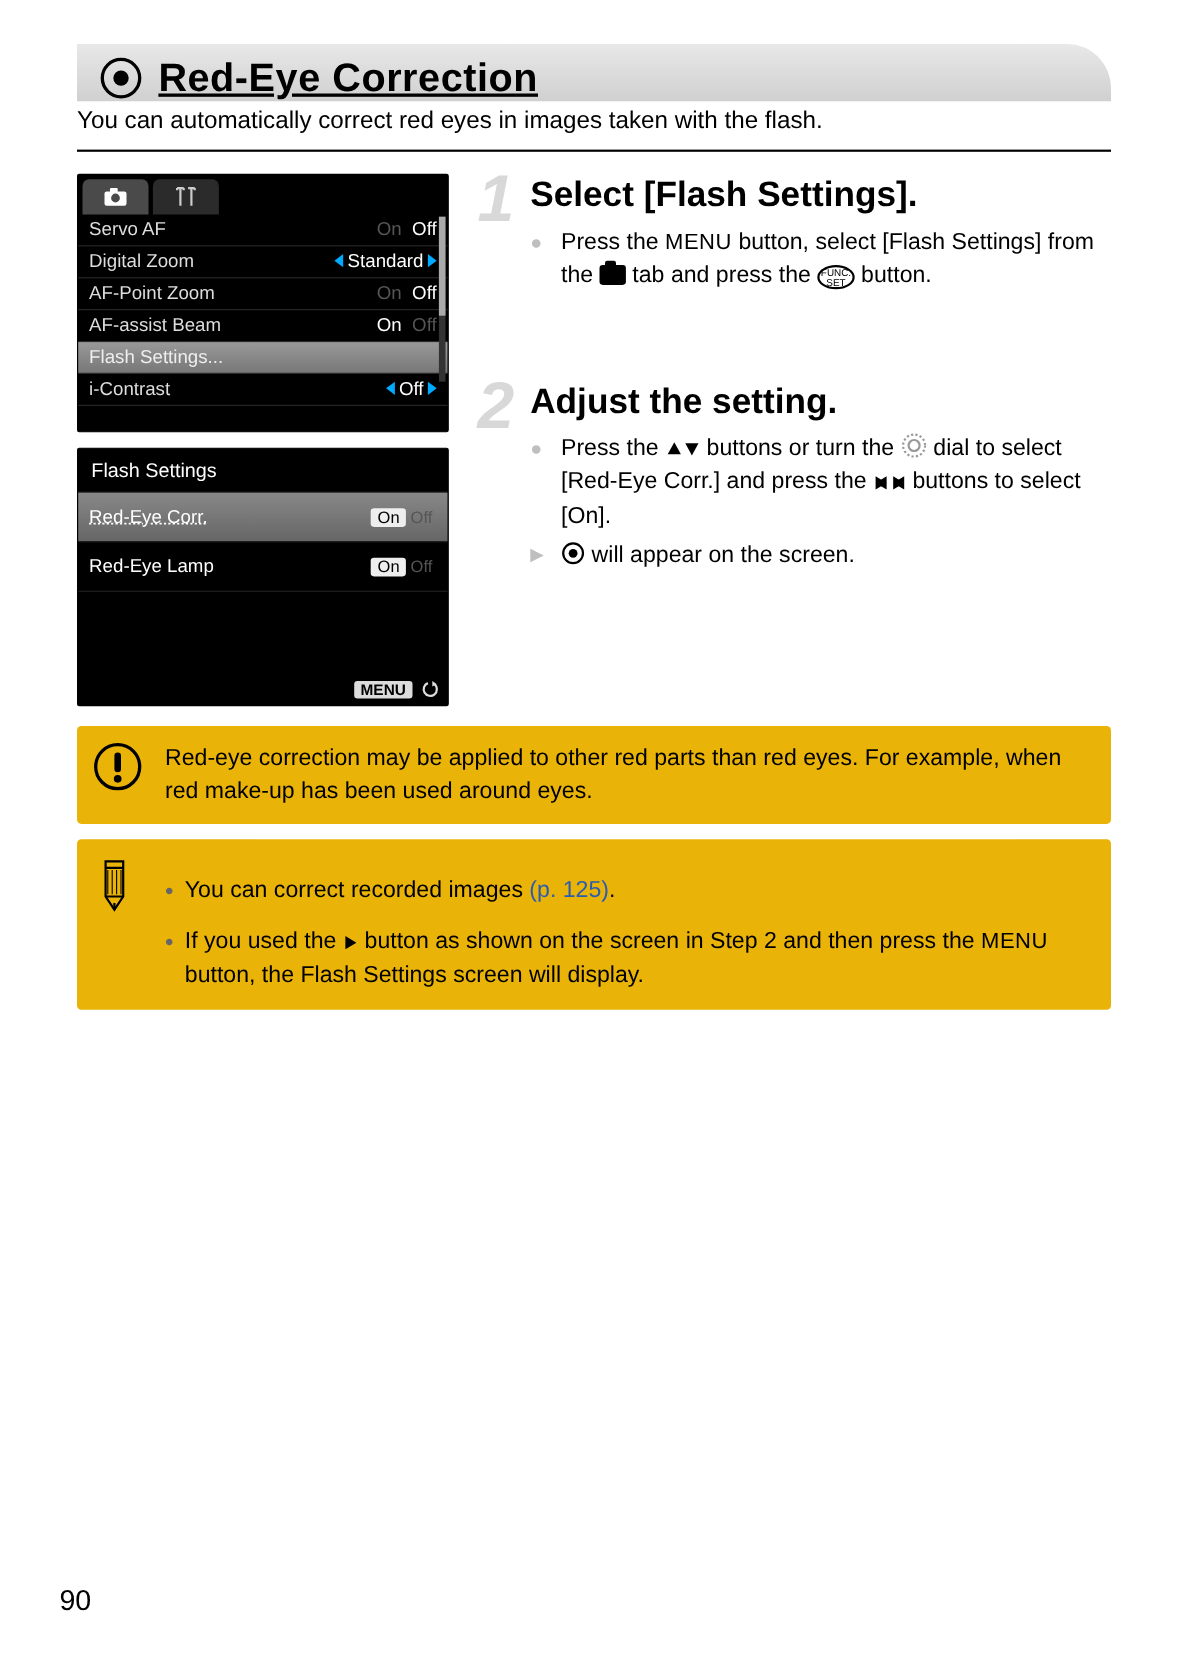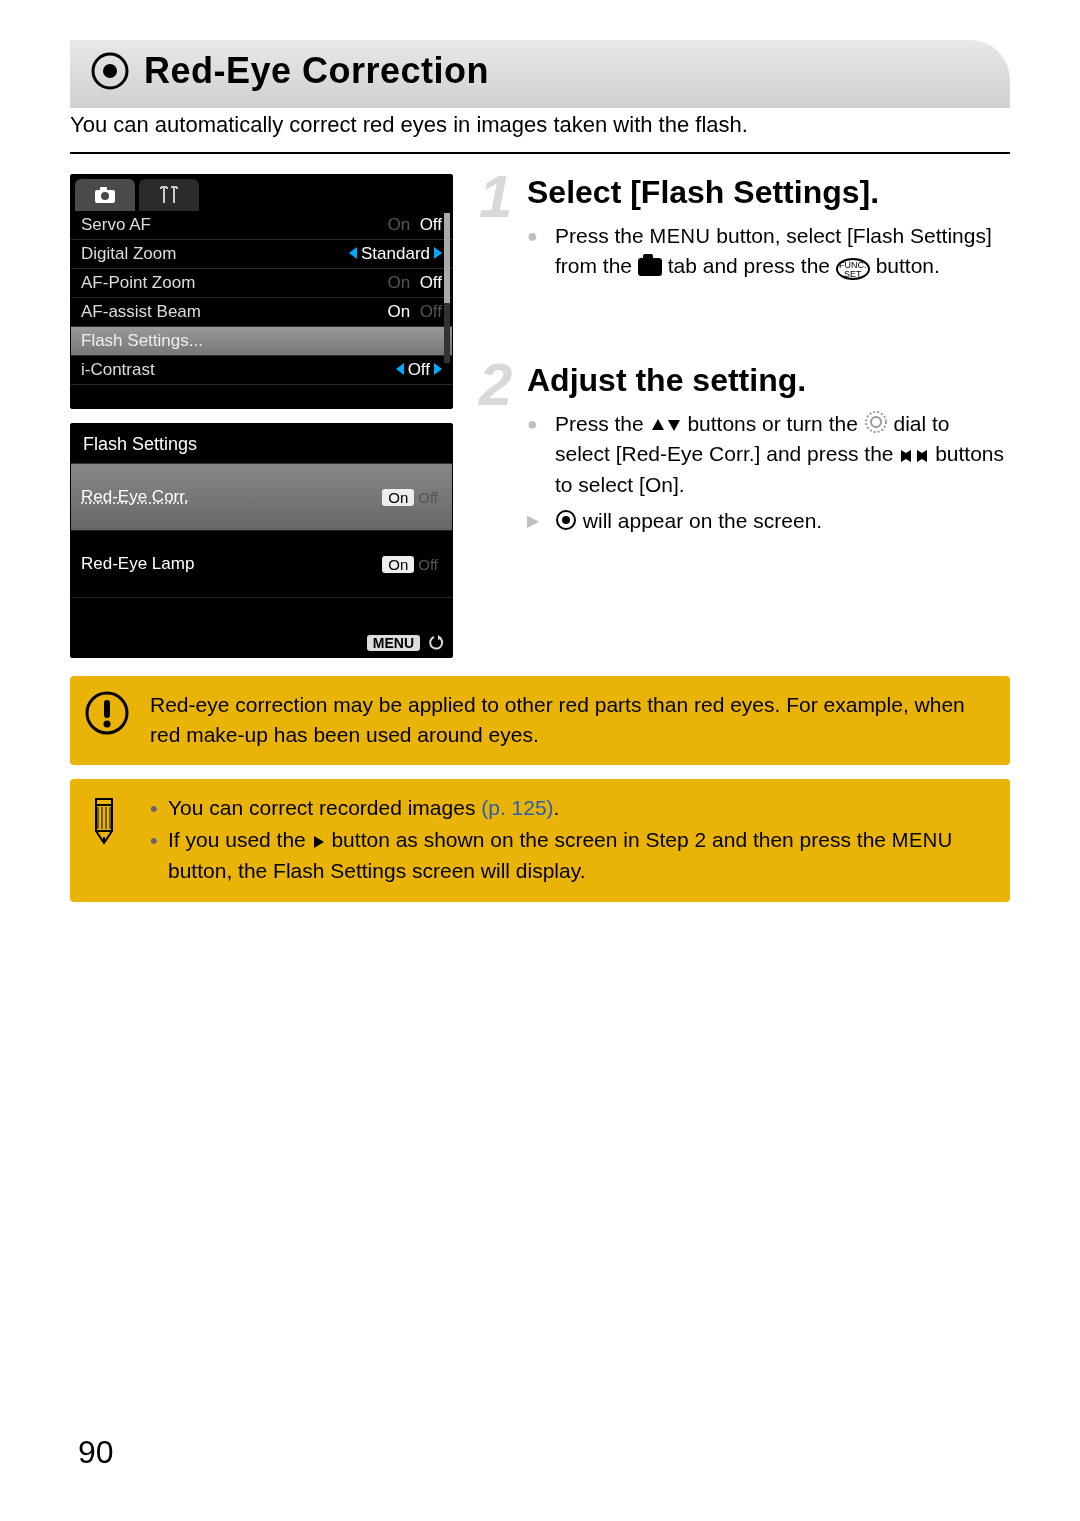--- a/index.html
+++ b/index.html
@@ -10,24 +10,25 @@
     height: 1521px;
     position: relative;
     color: #000;
   }
   .page {
     padding: 40px 70px 0 70px;
   }
   .title-bar {
     background: linear-gradient(to bottom, #e8e8e8, #d0d0d0);
     border-radius: 0 40px 0 0;
-    padding: 10px 20px 16px 20px;
+    padding: 10px 20px 0 20px;
     display: flex;
     align-items: center;
     gap: 14px;
+    text-decoration: underline;
   }
   .title-bar svg { flex-shrink: 0; }
   .title-text {
     font-size: 36px;
     font-weight: 900;
     letter-spacing: 0.5px;
   }
   .intro {
     font-size: 22px;
     margin: 4px 0 14px 0;
@@ -36,21 +37,21 @@
     border: none;
     border-top: 2px solid #000;
     margin: 0 0 20px 0;
   }
 
   .content-row {
     display: flex;
     gap: 26px;
     margin-bottom: 18px;
   }
-  .lcd-col { width: 383px; flex-shrink: 0; }
+  .lcd-col { width: 338px; flex-shrink: 0; }
   .text-col { flex: 1; }
 
   
   .lcd {
     background: #000;
     color: #fff;
     font-family: Arial, sans-serif;
     font-size: 17px;
     border: 1px solid #000;
     border-radius: 2px;
@@ -101,21 +102,21 @@
     border-top: 6px solid transparent;
     border-bottom: 6px solid transparent;
   }
   .tri-l { border-right: 8px solid #0af; margin-right: 4px; }
   .tri-r { border-left: 8px solid #0af; margin-left: 4px; }
 
   .lcd2 { height: 235px; margin-top: 14px; }
   .lcd-title { padding: 10px 12px 8px 12px; font-size: 18px; color: #fff; border-bottom: 1px solid #333;}
   .opt-row {
     display: flex; align-items: center;
-    padding: 23px 10px;
+    padding: 12px 10px;
     border-bottom: 1px solid #222;
   }
   .opt-row .lbl { flex: 1; color: #ffffff; }
   .opt-row.sel { background: linear-gradient(to bottom,#888,#666); }
   .opt-row.sel .lbl { color:#fff; text-decoration: underline dotted; }
   .toggle {
     display: inline-flex; align-items: center;
     font-size: 15px;
   }
   .toggle .on {
@@ -186,31 +187,31 @@
     position: relative;
     margin: 14px 0;
     font-size: 21px;
     line-height: 1.45;
   }
   .note-icon {
     position: absolute; left: 14px; top: 14px;
   }
   .note-list { list-style: none; }
   .note-list li {
-    position: relative; padding-left: 18px; margin-bottom: 2px;
+    position: relative; padding-left: 18px; margin-bottom: 2px; margin-top: 17px;
   }
   .note-list li::before {
     content: "•"; color: #666; position: absolute; left: 0; top: 0; font-size: 22px;
   }
   .link { color: #2a5db0; }
 
   .page-num {
     position: absolute;
-    left: 78px; bottom: 50px;
-    font-size: 32px;
+    left: 54px; bottom: 50px;
+    font-size: 26px;
   }
 </style>
 </head>
 <body>
 
 <div class="page">
 
   <div class="title-bar">
     <svg width="40" height="40" viewBox="0 0 40 40">
       <circle cx="20" cy="20" r="17" fill="none" stroke="#000" stroke-width="3"></circle>

